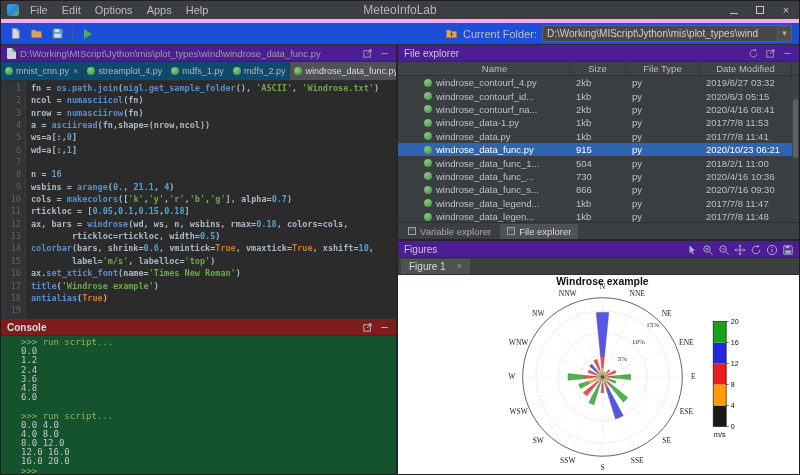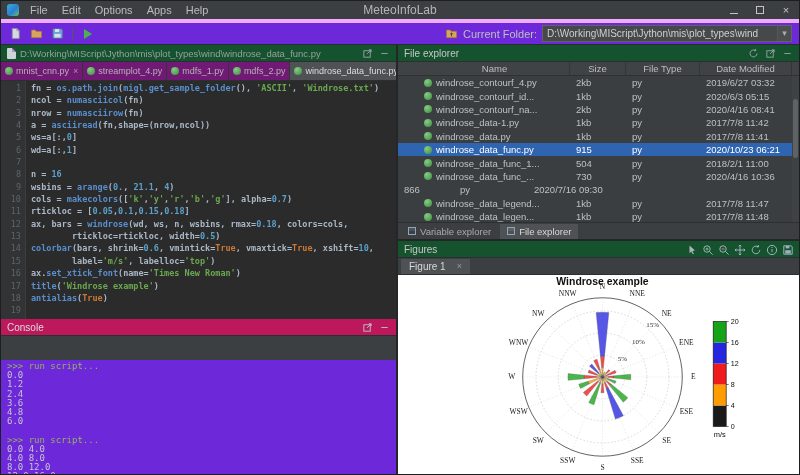--- a/index.html
+++ b/index.html
@@ -12,65 +12,65 @@
 .app-logo{width:12px;height:12px;margin:0 4px 0 6px;border-radius:3px;background:linear-gradient(135deg,#35b2d9,#2b7fd4 55%,#67c06b);flex:none;}
 .menus{display:flex;align-items:center;z-index:2;}
 .menu-item{padding:2px 7px;font-size:11px;color:#bbbbbb;cursor:default;}
 .tb-title{position:absolute;left:0;right:0;text-align:center;font-size:12px;color:#b5b5b5;pointer-events:none;}
 .win-controls{margin-left:auto;display:flex;height:100%;z-index:2;}
 .wc{width:26px;display:flex;align-items:center;justify-content:center;color:#c4c4c4;font-size:11px;}
 .i-min{width:8px;height:1px;background:#c4c4c4;margin-top:6px;}
 .i-max{width:8px;height:8px;border:1px solid #c4c4c4;}
 
 
-.toolbar{height:22px;flex:none;display:flex;align-items:center;gap:3px;padding:0 5px;background:#6d28d9;border-bottom:1px solid #292b2d;}
+.toolbar{height:22px;flex:none;display:flex;align-items:center;gap:3px;padding:0 5px;background:#1d4ed8;border-bottom:1px solid #292b2d;}
 .tbtn{width:18px;height:18px;display:flex;align-items:center;justify-content:center;border-radius:2px;}
 .tbtn svg{width:13px;height:13px;display:block;}
 .tsep{width:1px;height:14px;background:#55585a;margin:0 3px;}
 .run-tri{width:0;height:0;border-left:8px solid #4db04d;border-top:5px solid transparent;border-bottom:5px solid transparent;}
 .cf-group{margin-left:auto;display:flex;align-items:center;gap:5px;padding-right:2px;}
 .cf-icon svg{width:13px;height:13px;display:block;}
 .cf-label{font-size:11px;color:#bfbfbf;}
 .combo{width:250px;height:17px;background:#45494a;border:1px solid #616465;display:flex;align-items:center;}
 .combo-text{flex:1;font-size:10px;color:#cfcfcf;padding:0 4px;white-space:nowrap;overflow:hidden;}
 .combo-arrow{width:14px;text-align:center;color:#a9acae;font-size:9px;border-left:1px solid #56595a;background:#4b4f50;line-height:15px;}
 
 
 .content{flex:1;display:flex;min-height:0;}
 .left{width:397px;flex:none;display:flex;flex-direction:column;border-right:2px solid #242628;min-height:0;}
 .right{flex:1;display:flex;flex-direction:column;min-width:0;background:#3c3f41;}
 
 
-.panel-head{height:17px;flex:none;display:flex;align-items:center;gap:4px;padding:0 6px;font-size:10px;color:#c7c7c7;background:#14532d;border-bottom:1px solid #2c2e30;}
+.panel-head{height:17px;flex:none;display:flex;align-items:center;gap:4px;padding:0 6px;font-size:10px;color:#c7c7c7;background:#4c1d95;border-bottom:1px solid #2c2e30;}
 .head-icons{margin-left:auto;display:flex;gap:6px;align-items:center;}
 .hicon{width:11px;height:11px;display:block;}
 .hicon svg{width:11px;height:11px;display:block;}
 
 
 .editor-panel{height:274px;flex:none;display:flex;flex-direction:column;min-height:0;}
 .editor-path{color:#9a9fa3;font-size:9.5px;white-space:nowrap;overflow:hidden;}
 .doc-ico{width:9px;height:11px;background:#cdd3d8;border-radius:1px;flex:none;position:relative;}
 .doc-ico:after{content:"";position:absolute;right:0;top:0;border:2px solid #3c3f41;border-left-color:#8fa6b8;border-bottom-color:#8fa6b8;}
-.etabs{height:19px;flex:none;display:flex;background:#701a75;border-bottom:1px solid #2c2e30;overflow:hidden;}
+.etabs{height:19px;flex:none;display:flex;background:#0c4a6e;border-bottom:1px solid #2c2e30;overflow:hidden;}
 .etab{display:flex;align-items:center;gap:3px;padding:0 4px;font-size:9px;color:#b4b4b4;border-right:1px solid #333537;white-space:nowrap;}
 .etab.active{background:#4e5254;color:#dcdcdc;}
 .tab-x{color:#9a9a9a;font-size:9px;margin-left:1px;}
 .pyico{width:8px;height:8px;border-radius:50%;background:radial-gradient(circle at 35% 30%,#86cc86,#3c8c3c);flex:none;}
 .code{position:relative;flex:1;background:#2b2b2b;overflow:hidden;font-family:"DejaVu Sans Mono",monospace;font-size:8.5px;min-height:0;}
 .gutter{position:absolute;left:0;top:0;bottom:0;width:25px;background:#313335;border-right:1px solid #3b3d3f;}
 #code-lines{position:relative;padding-top:1px;}
 .cl{display:flex;height:12.35px;line-height:12.35px;white-space:pre;}
 .ln{width:25px;flex:none;text-align:right;padding-right:5px;color:#606366;}
 .ctext{padding-left:5px;font-weight:bold;}
 .tok-pl{color:#a9b7c6}.tok-fn{color:#598fce}.tok-st{color:#6aa84f}.tok-nu{color:#5ba0c9}.tok-kw{color:#cc7832}
 
 
 .console-panel{flex:1;display:flex;flex-direction:column;min-height:0;}
-.console-head{background:#be185d;color:#d7dde4;}
-.console-out{flex:1;background:#6d28d9;overflow:hidden;font-family:"DejaVu Sans Mono",monospace;font-size:9px;padding:2px 6px;min-height:0;margin-top:24px;}
+.console-head{background:#7f1d1d;color:#d7dde4;font-weight:bold;}
+.console-out{flex:1;background:#14532d;overflow:hidden;font-family:"DejaVu Sans Mono",monospace;font-size:9px;padding:2px 20px;min-height:0;}
 .co-line{height:9.2px;line-height:9.2px;white-space:pre;}
 .co-prompt{color:#93b45d;}
 .co-out{color:#c2c7cc;}
 
 
 .explorer-panel{height:194px;flex:none;display:flex;flex-direction:column;min-height:0;}
 .ftable{flex:1;display:flex;flex-direction:column;min-height:0;position:relative;background:#3b3e40;}
 .fthead{height:14px;flex:none;display:flex;background:#3f4345;border-bottom:1px solid #2f3133;font-size:9.5px;color:#bdbdbd;padding-right:7px;}
 .fth{display:flex;align-items:center;justify-content:center;border-right:1px solid #333639;}
 .c-name{width:150px;flex:none;margin-left:22px;}
@@ -329,21 +329,21 @@
                 <div class="fcell c-type">py</div>
                 <div class="fcell c-date">2020/4/16 08:41</div>
               </div>
               <div class="frow">
                 <div class="fcell c-name">
                   <span class="pyico"></span>
                   <span class="fname">windrose_data-1.py</span>
                 </div>
                 <div class="fcell c-size">1kb</div>
                 <div class="fcell c-type">py</div>
-                <div class="fcell c-date">2017/7/8 11:42</div>
+                <div class="fcell c-date">2017/7/8 11:53</div>
               </div>
               <div class="frow">
                 <div class="fcell c-name">
                   <span class="pyico"></span>
                   <span class="fname">windrose_data.py</span>
                 </div>
                 <div class="fcell c-size">1kb</div>
                 <div class="fcell c-type">py</div>
                 <div class="fcell c-date">2017/7/8 11:41</div>
               </div>
@@ -368,20 +368,24 @@
               <div class="frow">
                 <div class="fcell c-name">
                   <span class="pyico"></span>
                   <span class="fname">windrose_data_func_...</span>
                 </div>
                 <div class="fcell c-size">730</div>
                 <div class="fcell c-type">py</div>
                 <div class="fcell c-date">2020/4/16 10:36</div>
               </div>
               <div class="frow">
+                <div class="fcell c-name">
+                  <span class="pyico"></span>
+                  <span class="fname">windrose_data_func_s...</span>
+                </div>
                 <div class="fcell c-size">866</div>
                 <div class="fcell c-type">py</div>
                 <div class="fcell c-date">2020/7/16 09:30</div>
               </div>
               <div class="frow">
                 <div class="fcell c-name">
                   <span class="pyico"></span>
                   <span class="fname">windrose_data_legend...</span>
                 </div>
                 <div class="fcell c-size">1kb</div>

